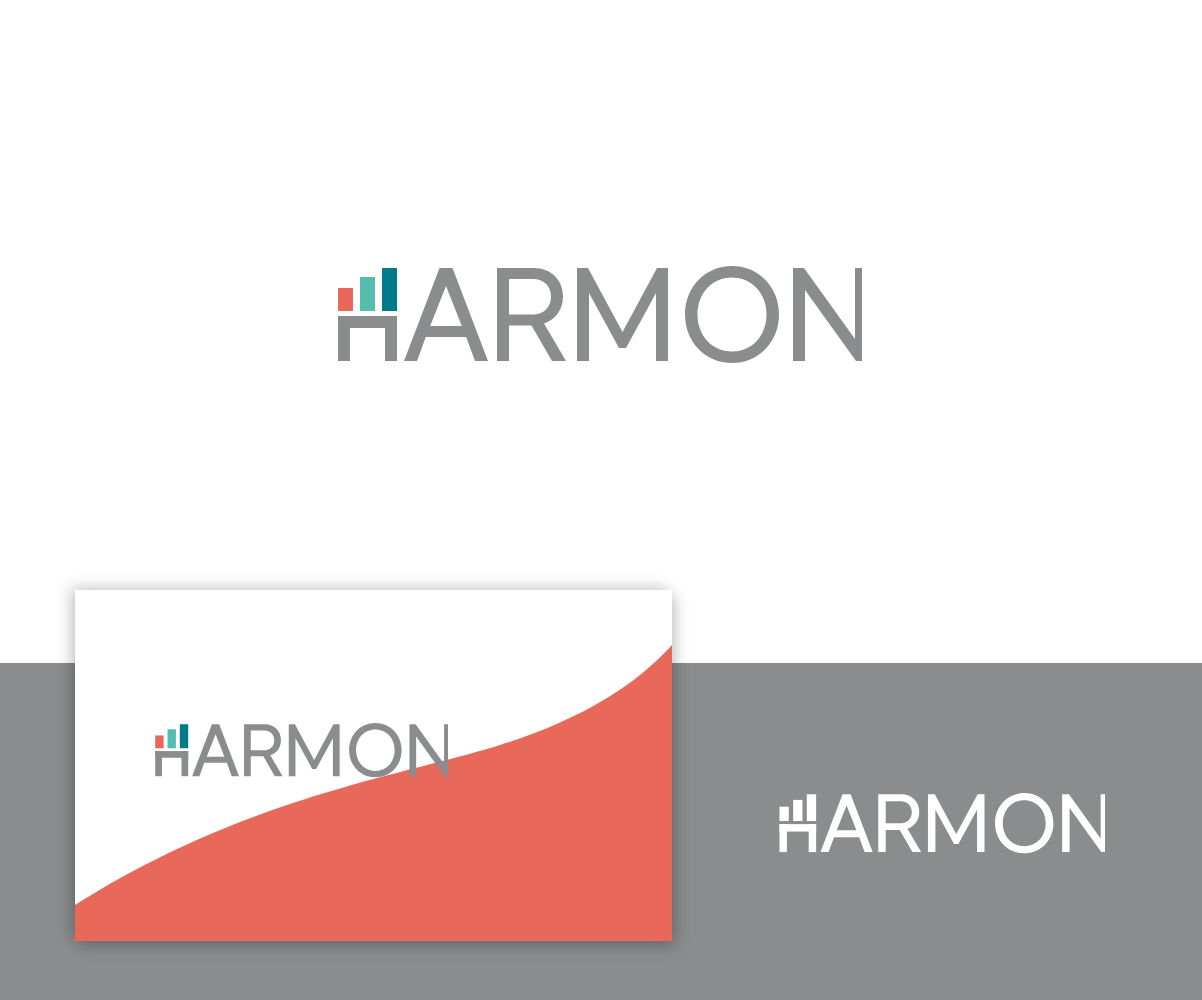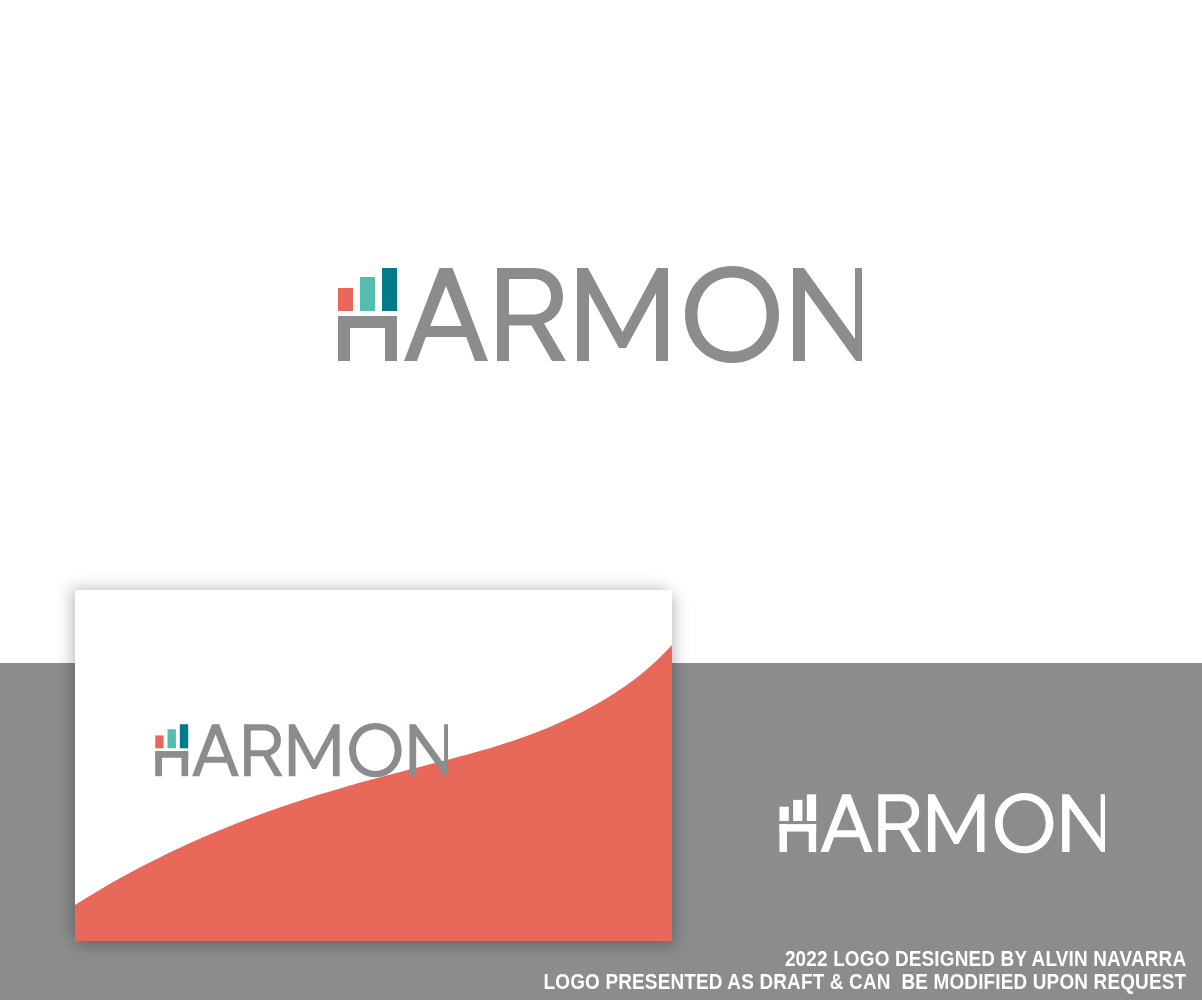--- a/index.html
+++ b/index.html
@@ -209,18 +209,14 @@
                C417.5 85.5 432.5 70 432.5 48.5 C432.5 27 417.5 11.5 398 11.5 Z"></path>
       <path fill="#ffffff" d="M459 2 L470 2 L521 73 L521 2 L533 2 L533 95 L522 95 L471 24 L471 95 L459 95 Z"></path>
       <path fill="#ffffff" d="M552 2 L610 2 L610 13.5 L564 13.5 L564 42 L606 42 L606 53.5 L564 53.5
                L564 83.5 L611 83.5 L611 95 L552 95 Z"></path>
       <path fill="#ffffff" d="M624 2 L682 2 L682 13.5 L636 13.5 L636 42 L678 42 L678 53.5 L636 53.5
                L636 83.5 L683 83.5 L683 95 L624 95 Z"></path>
     </svg>
     <span style="position:absolute;width:1px;height:1px;overflow:hidden;clip:rect(0 0 0 0);">HARMONEE</span>
   </div>
 
-  <div class="credits">
-    <div class="credit-line credit-line-1">2022 LOGO DESIGNED BY ALVIN NAVARRA</div>
-    <div class="credit-line credit-line-2">LOGO PRESENTED AS DRAFT &amp; CAN  BE MODIFIED UPON REQUEST</div>
-  </div>
 
 </div>
 
 </body></html>

